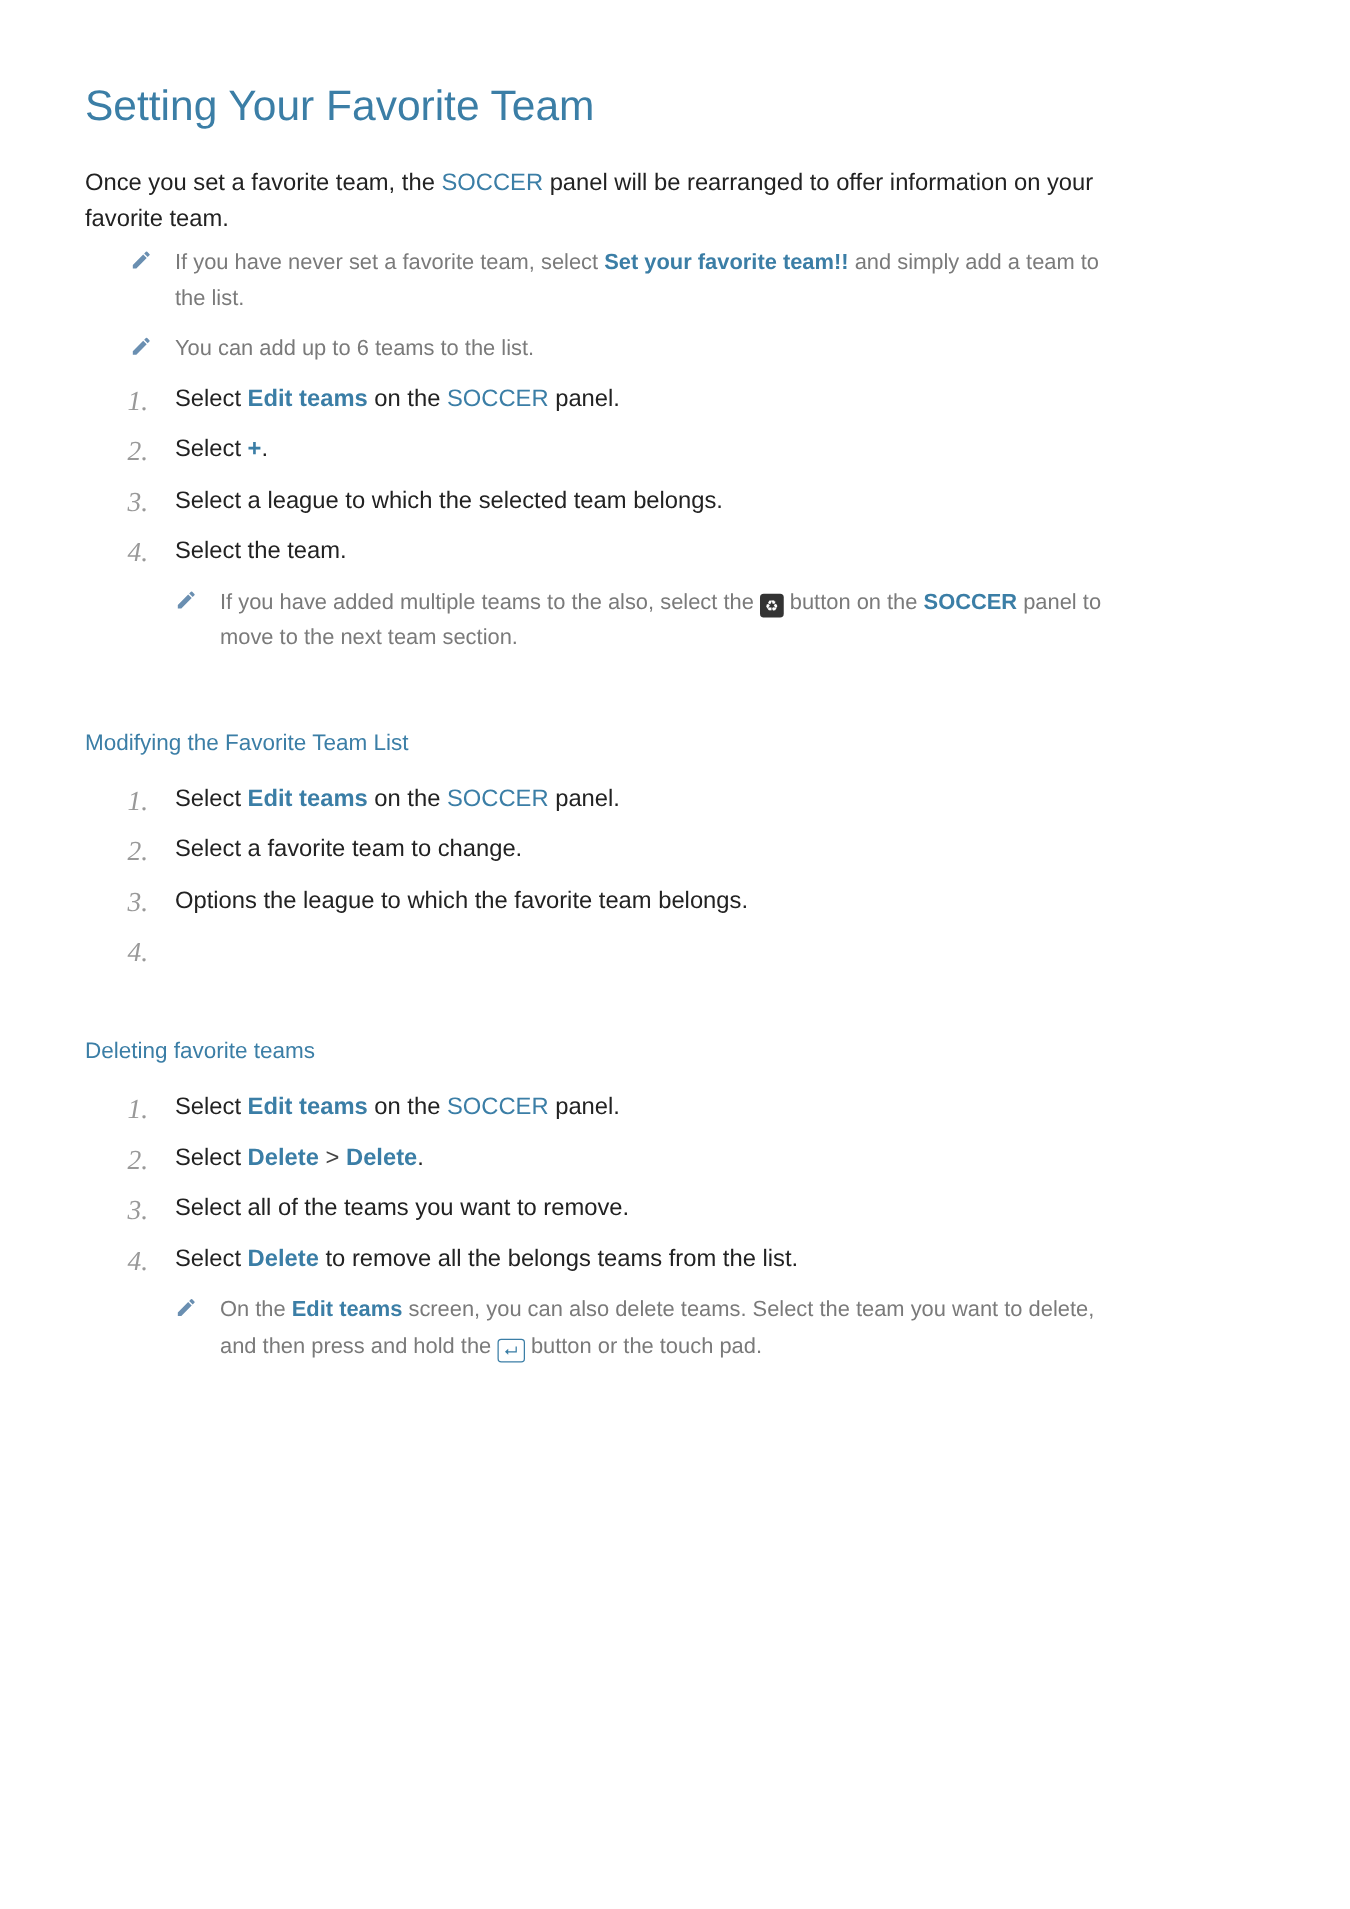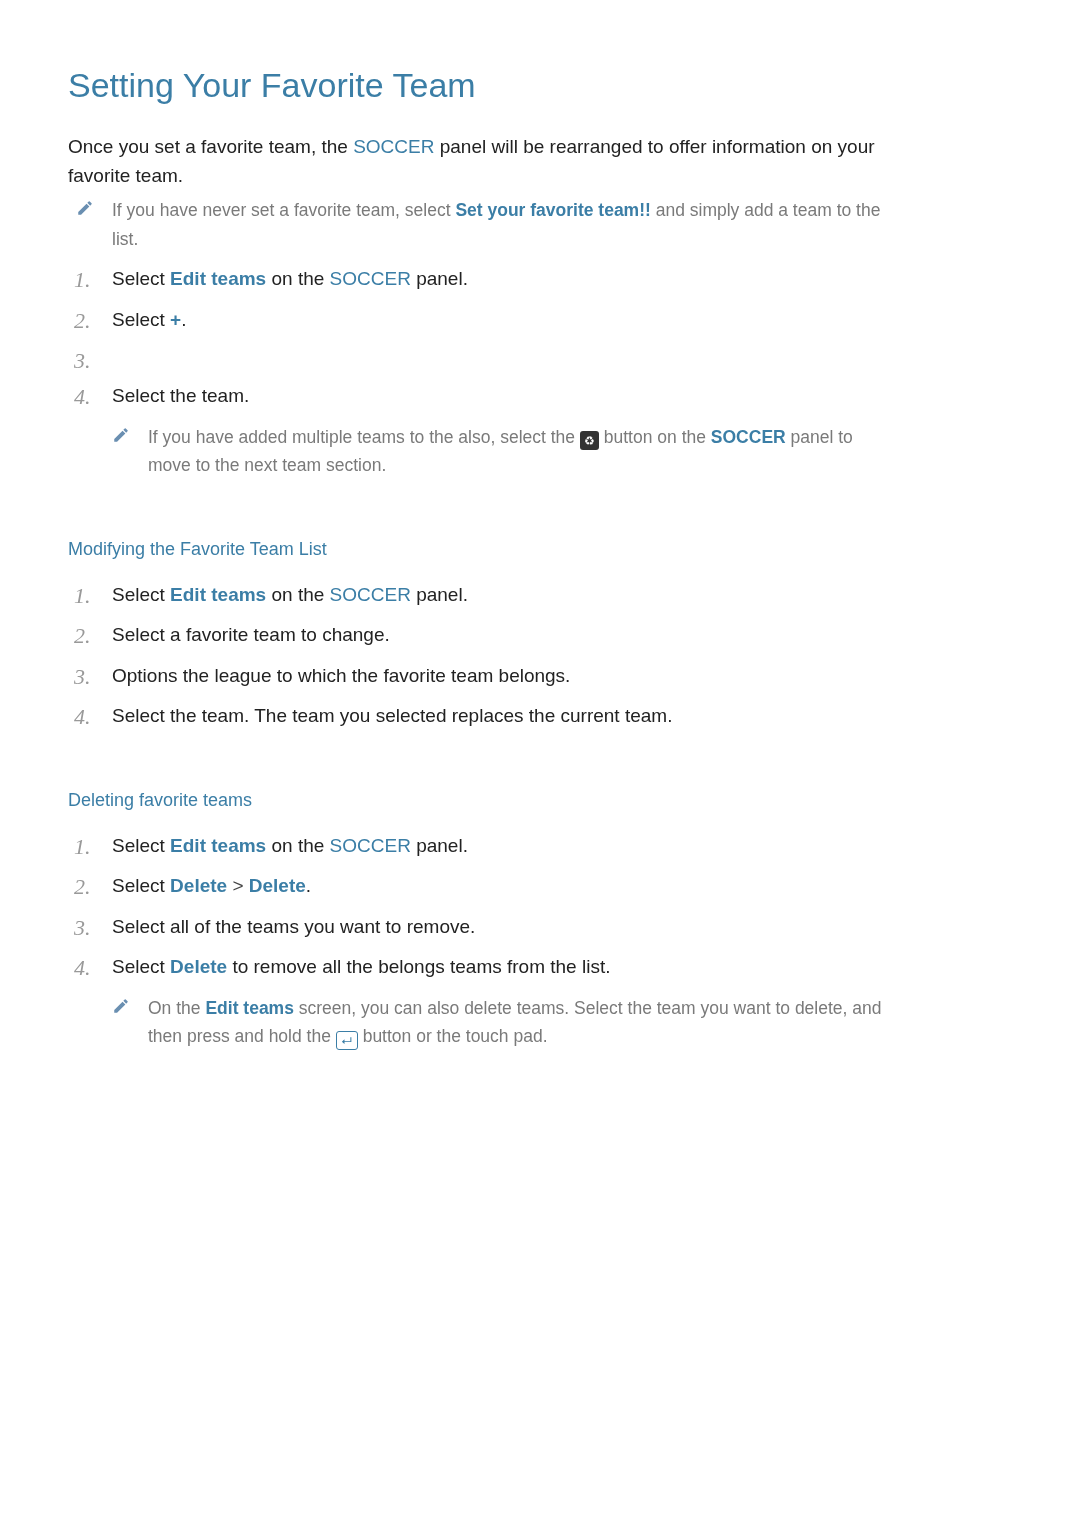--- a/index.html
+++ b/index.html
@@ -42,20 +42,21 @@
   }
   .list {
     margin: 0;
     padding: 0;
     list-style: none;
   }
   .list > li {
     position: relative;
     padding: 6px 0 6px 44px;
     min-height: 24px;
+    margin-left: 28px;
   }
   .list > li.nested-offset {
     padding-left: 80px; 
   }
   .num {
     position: absolute;
     left: 6px;
     top: 4px;
     width: 28px;
     font-family: Georgia, "Times New Roman", serif;
@@ -126,37 +127,46 @@
     <li>
       <span class="pen-icon">
         <svg viewBox="0 0 24 24" width="18" height="18" fill="currentColor">
             <path d="M3 17.25V21h3.75L17.81 9.94l-3.75-3.75L3 17.25zM20.71 7.04a1 1 0 0 0 0-1.41l-2.34-2.34a1 1 0 0 0-1.41 0l-1.83 1.83 3.75 3.75 1.83-1.83z"></path>
           </svg>
       </span>
       <span class="note-text">
         <span>If you have never set a favorite team, select </span><span class="kw">Set your favorite team!!</span><span> and simply add a team to the list.</span>
       </span>
     </li>
+    <li>
+      <span class="pen-icon">
+        <svg viewBox="0 0 24 24" width="18" height="18" fill="currentColor">
+            <path d="M3 17.25V21h3.75L17.81 9.94l-3.75-3.75L3 17.25zM20.71 7.04a1 1 0 0 0 0-1.41l-2.34-2.34a1 1 0 0 0-1.41 0l-1.83 1.83 3.75 3.75 1.83-1.83z"></path>
+          </svg>
+      </span>
+      <span class="note-text">You can add up to 6 teams to the list.</span>
+    </li>
   </ul>
 
   <ul class="list">
     <li>
       <span class="num">1.</span>
       <span class="step-text">
         <span>Select </span><span class="kw">Edit teams</span><span> on the </span><span class="accent">SOCCER</span><span> panel.</span>
       </span>
     </li>
     <li>
       <span class="num">2.</span>
       <span class="step-text">
         <span>Select </span><span class="kw">+</span><span>.</span>
       </span>
     </li>
     <li>
       <span class="num">3.</span>
+      <span class="step-text">Select a league to which the selected team belongs.</span>
     </li>
     <li>
       <span class="num">4.</span>
       <span class="step-text">Select the team.</span>
     </li>
     <li class="nested-offset">
       <span class="pen-icon">
         <svg viewBox="0 0 24 24" width="18" height="18" fill="currentColor">
             <path d="M3 17.25V21h3.75L17.81 9.94l-3.75-3.75L3 17.25zM20.71 7.04a1 1 0 0 0 0-1.41l-2.34-2.34a1 1 0 0 0-1.41 0l-1.83 1.83 3.75 3.75 1.83-1.83z"></path>
           </svg>
@@ -178,21 +188,20 @@
     <li>
       <span class="num">2.</span>
       <span class="step-text">Select a favorite team to change.</span>
     </li>
     <li>
       <span class="num">3.</span>
       <span class="step-text">Options the league to which the favorite team belongs.</span>
     </li>
     <li>
       <span class="num">4.</span>
-      <span class="step-text">Select the team. The team you selected replaces the current team.</span>
     </li>
   </ul>
 
   <h2 class="h2">Deleting favorite teams</h2>
   <ul class="list">
     <li>
       <span class="num">1.</span>
       <span class="step-text">
         <span>Select </span><span class="kw">Edit teams</span><span> on the </span><span class="accent">SOCCER</span><span> panel.</span>
       </span>

